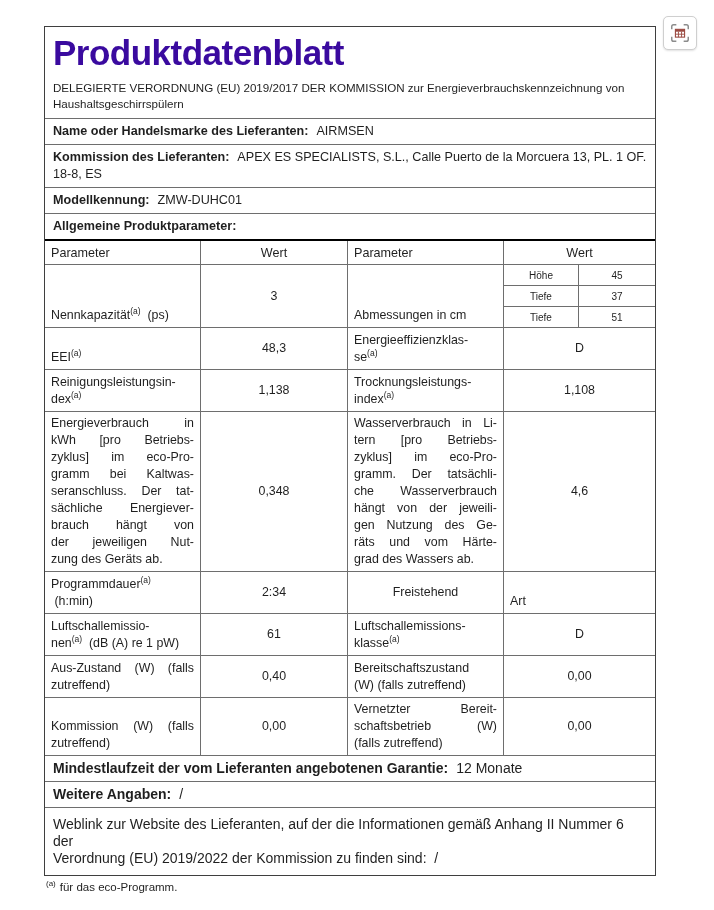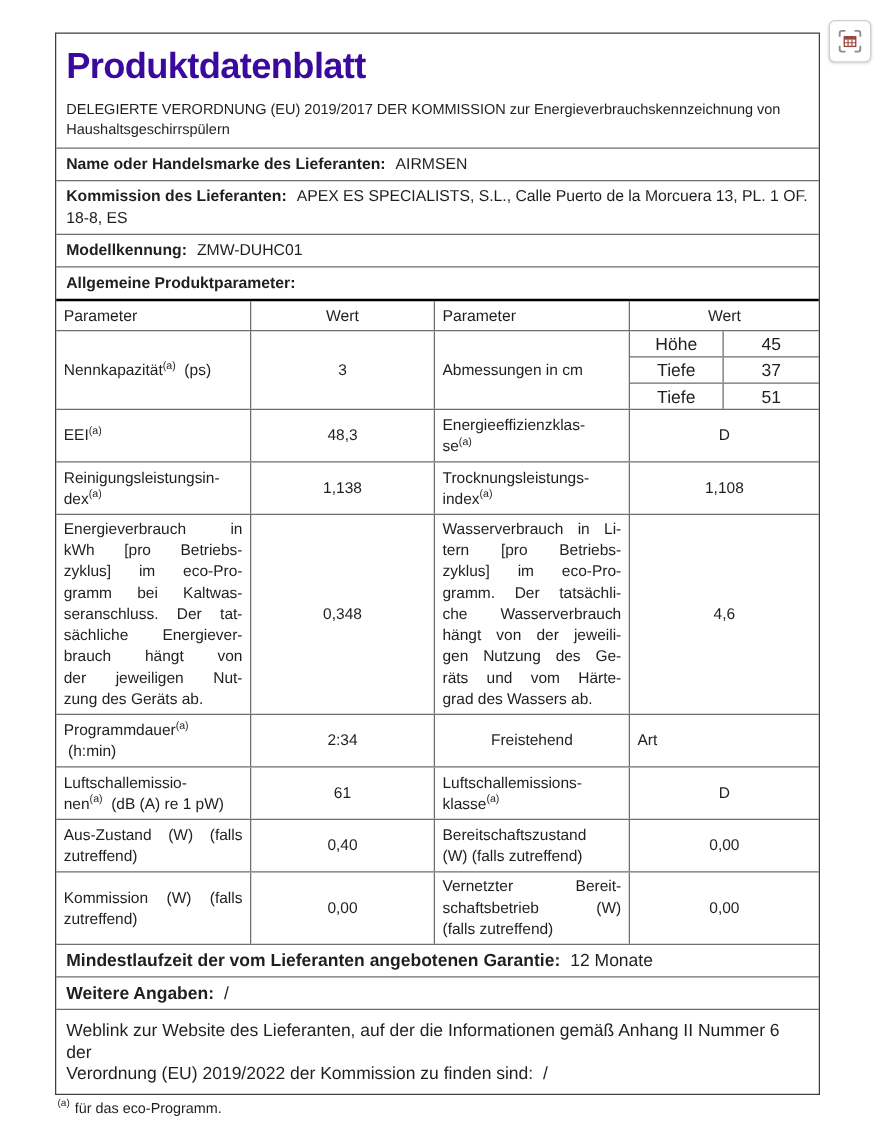--- a/index.html
+++ b/index.html
@@ -27,21 +27,21 @@
     box-shadow:0 1px 2px rgba(0,0,0,0.12);
     display:flex;align-items:center;justify-content:center;cursor:pointer;
   }
 
   .content{position:absolute;left:44px;top:26px;width:612px;}
   .sheet{width:612px;border:1px solid var(--border-dark);background:#fff;}
 
   
   .head-block{padding:8px 10px 6px 8px;}
   .head-block h1{
-    color:var(--title);font-size:29px;font-weight:bold;letter-spacing:-0.5px;
+    color:var(--title);font-size:35px;font-weight:bold;letter-spacing:-0.5px;
     line-height:36px;margin-bottom:9px;
   }
   .subtitle{font-size:11.6px;line-height:16px;white-space:pre-line;}
 
   
   .irow{border-top:1px solid var(--border);padding:4px 8px;font-size:12.6px;line-height:17px;}
   .irow b{font-weight:bold;}
   .ival{margin-left:8px;white-space:pre-line;}
 
   
@@ -49,33 +49,33 @@
     display:grid;grid-template-columns:155px 147px 156px 152px;
     border-top:2px solid var(--thick-divider);min-height:25px;font-size:12.6px;
   }
   .ghead .hc{display:flex;align-items:center;padding:2px 6px;}
   .ghead .hc.center{justify-content:center;}
   .ghead .hc + .hc{border-left:1px solid var(--border);}
 
   
   .prow{display:grid;grid-template-columns:155px 147px 156px 152px;border-top:1px solid var(--border);}
   .h63{min-height:63px}.h42{min-height:42px}.h159{min-height:159px}.h53{min-height:53px}
-  .cell{padding:3px 6px;display:flex;flex-direction:column;justify-content:center;font-size:12.4px;line-height:17px;}
+  .cell{padding:3px 6px;display:flex;flex-direction:column;justify-content:flex-end;font-size:12.4px;line-height:17px;}
   .cell + .cell{border-left:1px solid var(--border);}
   .cell.v{align-items:center;justify-content:center;text-align:center;}
   .ct{display:block;white-space:pre-line;}
   .ct.just{text-align:justify;text-align-last:justify;width:100%;}
   .ll{display:block;white-space:pre-line;}
   sup.fn{font-size:8.5px;line-height:0;vertical-align:super;}
 
   
   .cell.dims{padding:0;justify-content:stretch;}
   .dimrow{display:grid;grid-template-columns:74px 1fr;flex:1;}
   .dimrow + .dimrow{border-top:1px solid var(--border);}
-  .dimk,.dimv{display:flex;align-items:center;justify-content:center;font-size:14px;}
+  .dimk,.dimv{display:flex;align-items:center;justify-content:center;font-size:10px;}
   .dimv{border-left:1px solid var(--border);}
 
   
   .wrow{border-top:1px solid var(--border);padding:4px 8px;font-size:14px;line-height:17px;}
   .wrow.tall{padding:8px 8px;}
   .wtext{white-space:pre-line;}
 
   .footnote{margin-top:5px;padding-left:2px;font-size:11.5px;color:var(--text);}
   .footnote sup.fn{font-size:8px;}
   .fnt{margin-left:4px;}

